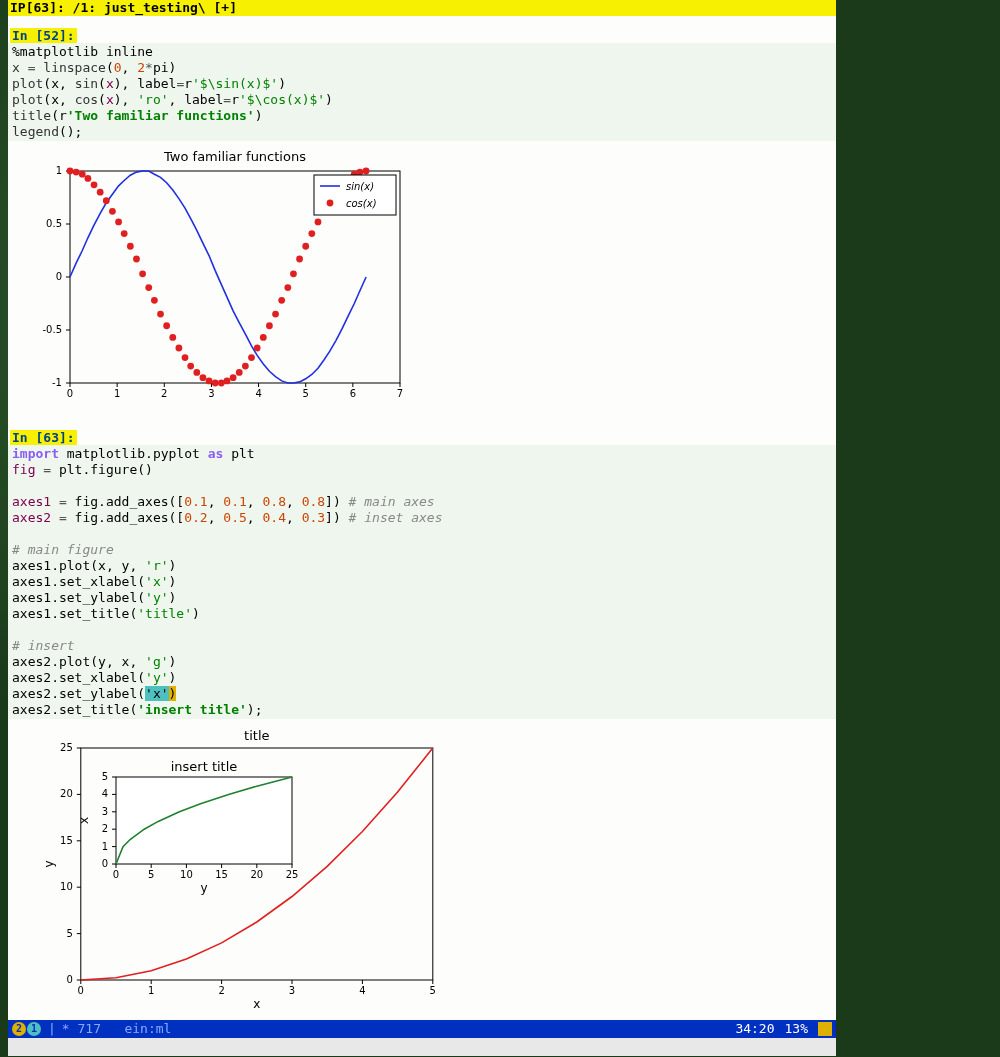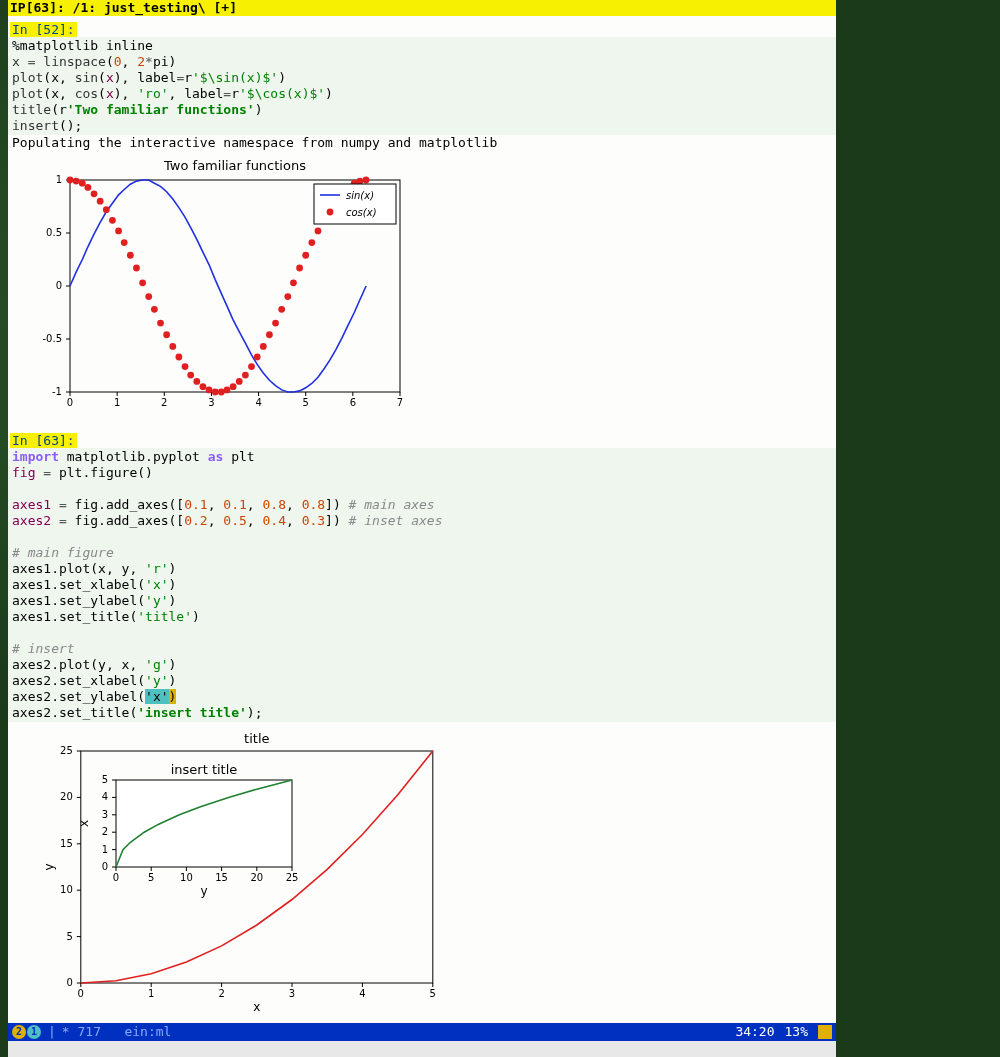--- a/index.html
+++ b/index.html
@@ -34,24 +34,24 @@
     line-height: 16px;
     font-size: 13px;
   }
   .content {
     background: #fdfdfb;
   }
   .cell-in-label {
     display: inline-block;
     background: #f7f000;
     color: #004488;
-    font-weight: normal;
+    font-weight: bold;
     padding: 0 2px;
     margin-left: 2px;
-    margin-top: 6px;
+    margin-top: 12px;
   }
   .code-area {
     background: #eef6ee;
     padding: 1px 4px;
     color: #000;
     white-space: pre;
     line-height: 16px;
   }
   .out-text {
     background: #fdfdfb;
@@ -126,22 +126,21 @@
 
     <div class="content">
 
       <div>
         <span class="cell-in-label">In [52]:</span>
         <div class="code-area">%matplotlib inline
 <span class="fn">x</span> <span class="op">=</span> <span class="fn">linspace</span>(<span class="num">0</span>, <span class="num">2</span><span class="op">*</span>pi)
 <span class="fn">plot</span>(x, <span class="fn">sin</span>(<span class="var">x</span>), label<span class="op">=</span>r<span class="str">'$\sin(x)$'</span>)
 <span class="fn">plot</span>(x, <span class="fn">cos</span>(<span class="var">x</span>), <span class="str">'ro'</span>, label<span class="op">=</span>r<span class="str">'$\cos(x)$'</span>)
 <span class="fn">title</span>(r<span class="str2">'Two familiar functions'</span>)
-<span class="fn">insert</span>();</div>
-        <div class="out-text">Populating the interactive namespace from numpy and matplotlib</div>
+<span class="fn">legend</span>();</div>
 
         <div class="plot-wrap">
           <svg id="svg-chart1" width="380" height="260">
               <text x="207" y="14" text-anchor="middle" class="chart-title">Two familiar functions</text>
               <g>
                 <rect x="42" y="24" width="330" height="212" fill="none" stroke="#000" stroke-width="1"></rect>
                 <line x1="42" y1="236" x2="42" y2="240" stroke="#000"></line>
                 <text x="42" y="250" text-anchor="middle" class="tick-label">0</text>
                 <line x1="89.14285714285714" y1="236" x2="89.14285714285714" y2="240" stroke="#000"></line>
                 <text x="89.14285714285714" y="250" text-anchor="middle" class="tick-label">1</text>

